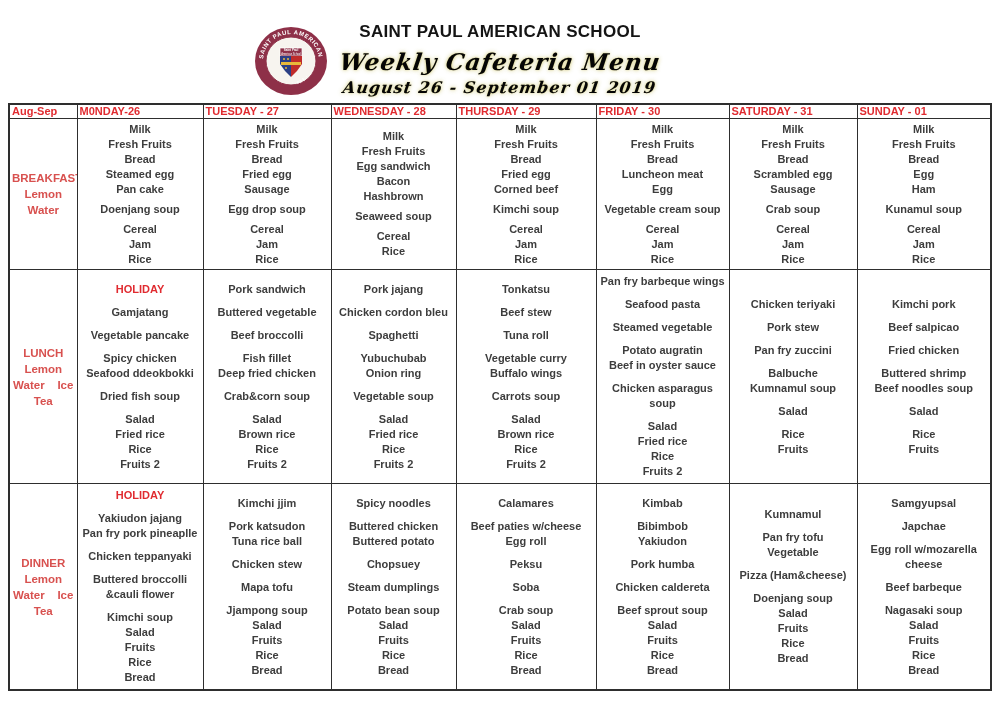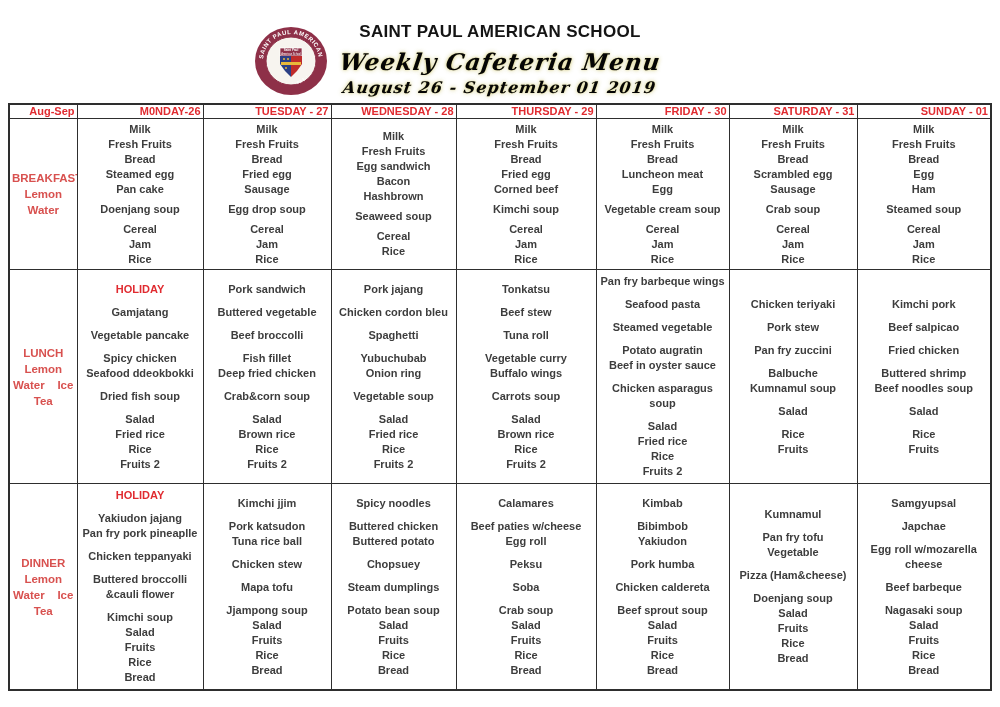--- a/index.html
+++ b/index.html
@@ -31,21 +31,21 @@
     border-collapse:collapse;table-layout:fixed;
     margin-left:8px;width:984px;
     border:2px solid #2e2e2e;
   }
   table.menu td, table.menu th{
     border:1px solid #2e2e2e;vertical-align:middle;
     padding:0 2px;overflow:hidden;
   }
   th.day-h, th.corner{
     height:13px;font-size:11px;font-weight:bold;color:#e02b30;
-    text-align:right;line-height:13px;padding:0;
+    text-align:left;line-height:13px;padding:0;
   }
   td.meal-label{
     text-align:center;color:#d8514f;font-weight:bold;font-size:11.5px;
   }
   td.meal-label .lbl-line{line-height:16px;}
   td.menu-cell{text-align:center;}
   .cell-inner{
     display:flex;flex-direction:column;justify-content:center;
     align-items:center;height:100%;
   }
@@ -243,21 +243,21 @@
         <td class="menu-cell">
           <div class="cell-inner">
             <div class="menu-group">
               <div class="menu-item">Milk</div>
               <div class="menu-item">Fresh Fruits</div>
               <div class="menu-item">Bread</div>
               <div class="menu-item">Egg</div>
               <div class="menu-item">Ham</div>
             </div>
             <div class="menu-group">
-              <div class="menu-item">Steamed soup</div>
+              <div class="menu-item">Kunamul soup</div>
             </div>
             <div class="menu-group">
               <div class="menu-item">Cereal</div>
               <div class="menu-item">Jam</div>
               <div class="menu-item">Rice</div>
             </div>
           </div>
         </td>
       </tr>
       <tr class="meal-lunch">

